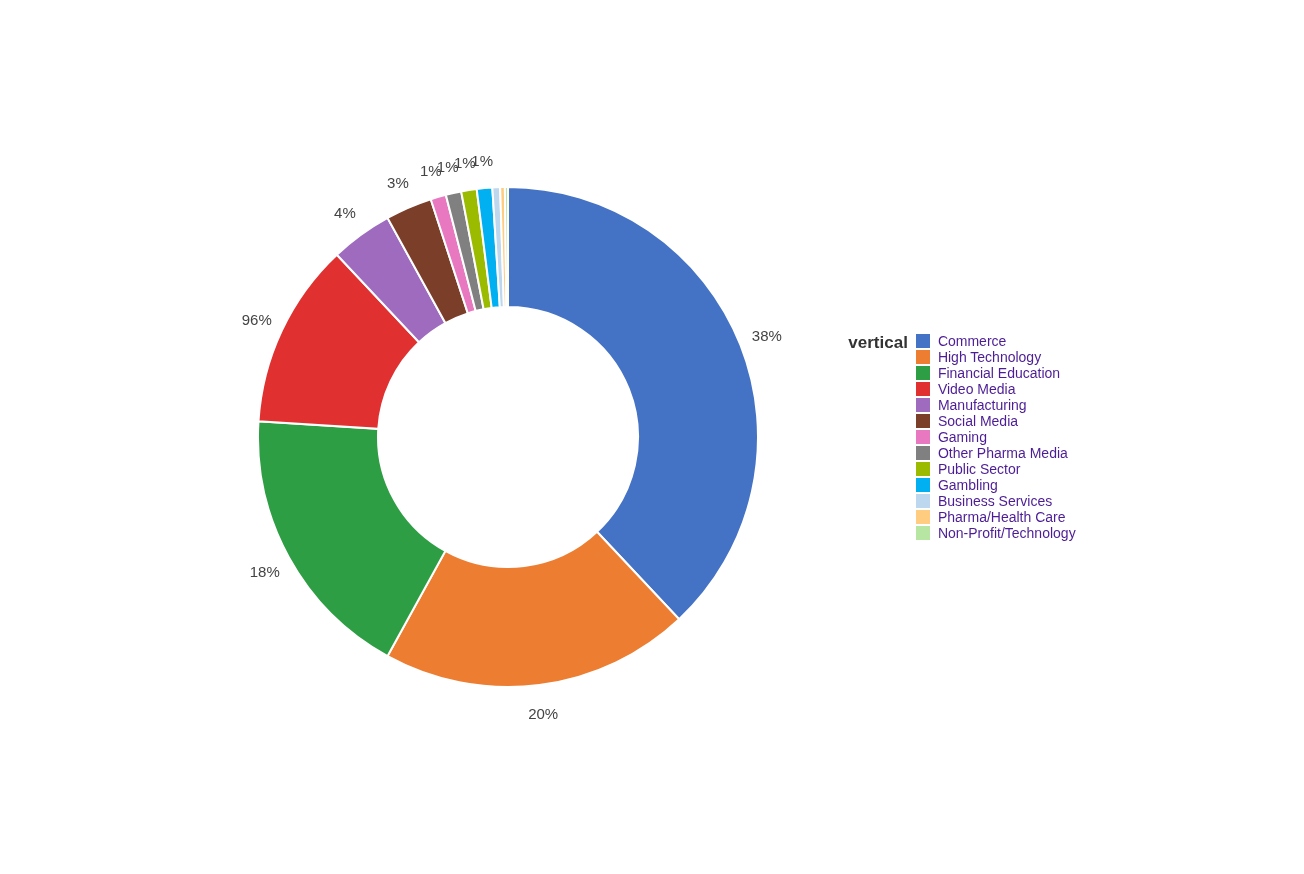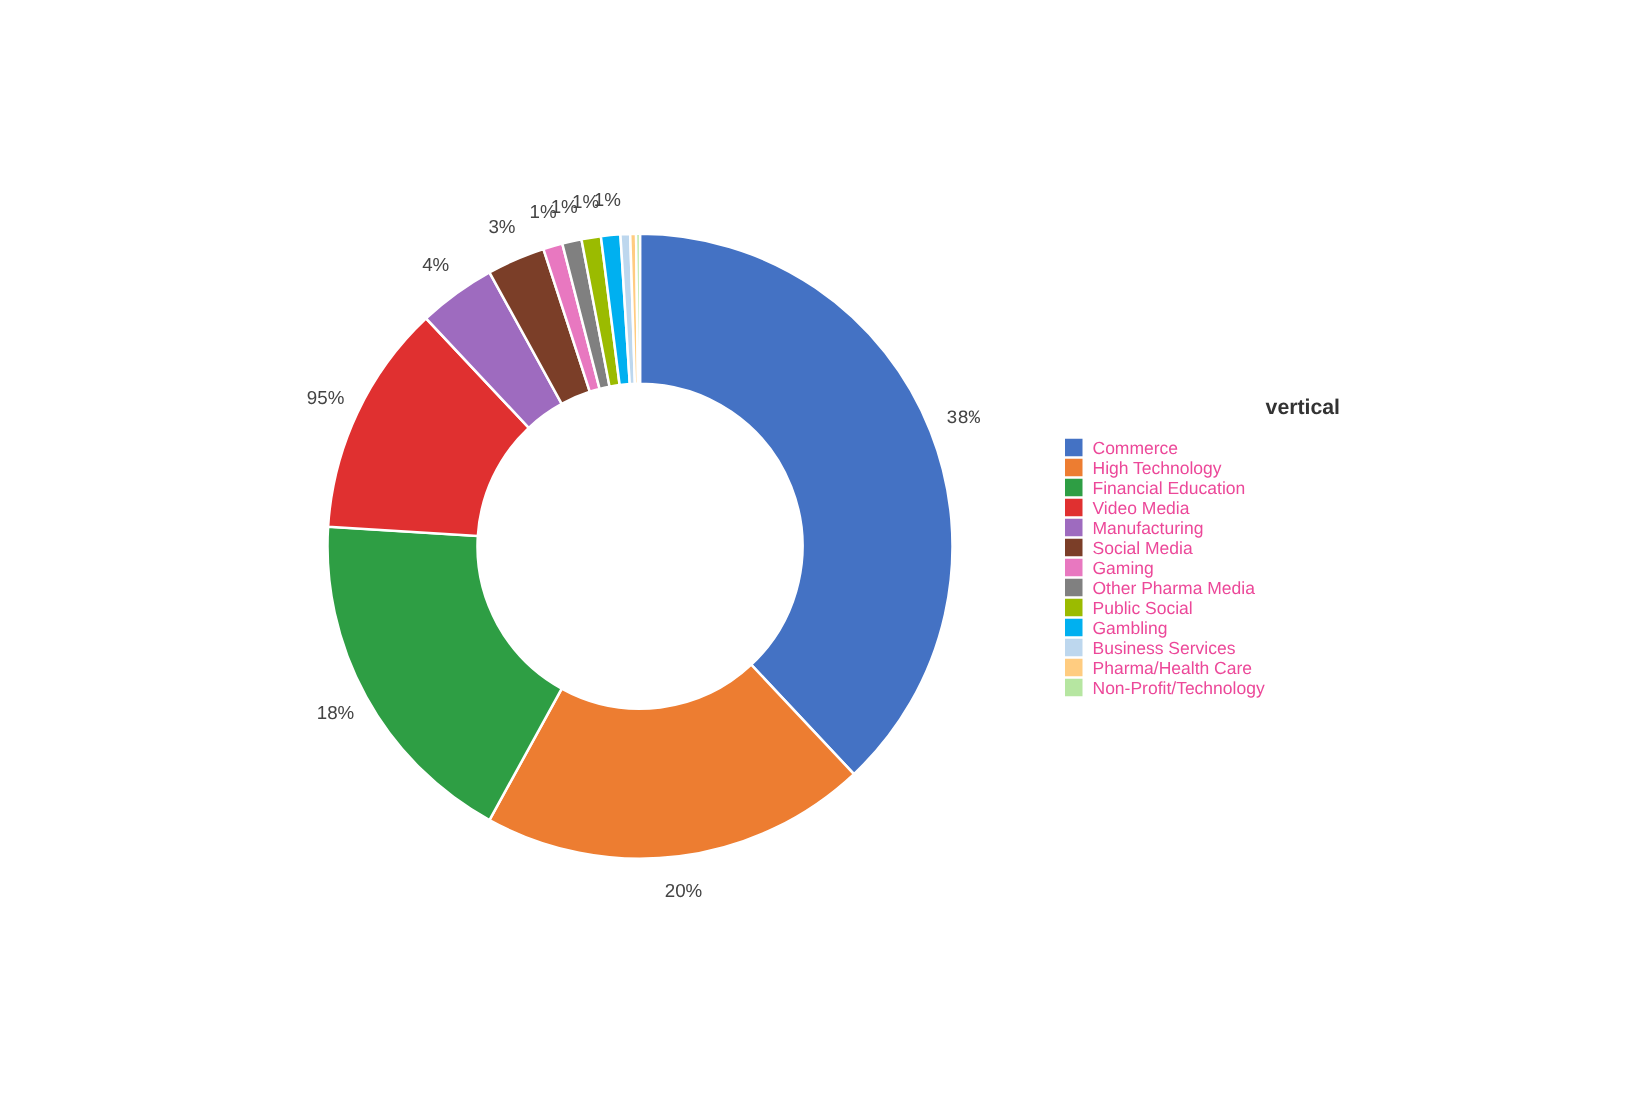--- a/index.html
+++ b/index.html
@@ -38,44 +38,43 @@
       pointer-events: none;
     }
     .pct-label {
       position: absolute;
       font-size: 15px;
       color: #444;
       font-weight: 500;
     }
     .legend {
       display: flex;
-      flex-direction: column;
+      flex-direction: row;
       gap: 8px;
       min-width: 220px;
-      text-align: right;
     }
     .legend-title {
       font-size: 17px;
       font-weight: bold;
       color: #333;
       margin-bottom: 6px;
     }
     .legend-item {
       display: flex;
       align-items: center;
       gap: 8px;
     }
     .legend-swatch {
       width: 14px;
       height: 14px;
       flex-shrink: 0;
     }
     .legend-label {
       font-size: 14px;
-      color: #ec4899;
+      color: #4c1d95;
     }
   </style>
 </head>
 <body>
 
 <div class="chart-container">
   <div class="donut-wrapper">
     <svg id="donut-svg" viewBox="0 0 560 560" xmlns="http://www.w3.org/2000/svg">
         <path d="M 280 30 A 250 250 0 0 1 451.1367764821722 462.24215685535285 L 368.99112377072953 374.7659215647835 A 130 130 0 0 0 280 150 Z" fill="#4472C4" stroke="#fff" stroke-width="2"></path>
         <path d="M 451.1367764821722 462.24215685535285 A 250 250 0 0 1 159.56158147457114 499.07667001096587 L 217.372022366777 393.91986840570223 A 130 130 0 0 0 368.99112377072953 374.7659215647835 Z" fill="#ED7D31" stroke="#fff" stroke-width="2"></path>
@@ -85,24 +84,24 @@
         <path d="M 159.56158147457097 60.923329989034215 A 250 250 0 0 1 202.7457514062631 42.23587092621162 L 239.8277907312568 156.36265288163003 A 130 130 0 0 0 217.37202236677692 166.0801315942978 Z" fill="#7B3E28" stroke="#fff" stroke-width="2"></path>
         <path d="M 202.7457514062631 42.23587092621162 A 250 250 0 0 1 217.8275282087864 37.854209717842195 L 247.67031466856892 154.08418905327795 A 130 130 0 0 0 239.8277907312568 156.36265288163003 Z" fill="#E878C0" stroke="#fff" stroke-width="2"></path>
         <path d="M 217.8275282087864 37.854209717842195 A 250 250 0 0 1 233.15467135356906 34.42818731782779 L 255.64042910385592 152.30265740527045 A 130 130 0 0 0 247.67031466856892 154.08418905327795 Z" fill="#808080" stroke="#fff" stroke-width="2"></path>
         <path d="M 233.15467135356906 34.42818731782779 A 250 250 0 0 1 248.66669160892405 31.97132467138053 L 263.7066796366405 151.02508882911786 A 130 130 0 0 0 255.64042910385592 152.30265740527045 Z" fill="#9BBB00" stroke="#fff" stroke-width="2"></path>
         <path d="M 248.66669160892405 31.97132467138053 A 250 250 0 0 1 264.3023701176719 30.493317892932083 L 271.8372324611894 150.2565253043247 A 130 130 0 0 0 263.7066796366405 151.02508882911786 Z" fill="#00B0F0" stroke="#fff" stroke-width="2"></path>
         <path d="M 264.3023701176719 30.493317892932083 A 250 250 0 0 1 272.14731023046835 30.123359908567096 L 275.91660131984355 150.0641471524549 A 130 130 0 0 0 271.8372324611894 150.2565253043247 Z" fill="#BDD7EE" stroke="#fff" stroke-width="2"></path>
         <path d="M 272.14731023046835 30.123359908567096 A 250 250 0 0 1 276.8584900291622 30.019738949045973 L 278.3664148151644 150.01026425350392 A 130 130 0 0 0 275.91660131984355 150.0641471524549 Z" fill="#FFCC80" stroke="#fff" stroke-width="2"></path>
         <path d="M 276.8584900291622 30.019738949045973 A 250 250 0 0 1 280.0000000000004 30 L 280.0000000000002 150 A 130 130 0 0 0 278.3664148151644 150.01026425350392 Z" fill="#B6E6A1" stroke="#fff" stroke-width="2"></path>
       </svg>
     <div class="label-overlay" id="label-overlay">
-        <div class="pct-label" style="left: 96.1568%; top: 31.7252%; transform: translate(-50%, -50%); font-family: Liberation Mono, monospace;">38%</div>
+        <div class="pct-label" style="left: 96.1568%; top: 31.7252%; transform: translate(-50%, -50%);">38%</div>
         <div class="pct-label" style="left: 56.2219%; top: 99.2514%; transform: translate(-50%, -50%);">20%</div>
         <div class="pct-label" style="left: 6.49763%; top: 73.9156%; transform: translate(-50%, -50%); text-align: center;">18%</div>
-        <div class="pct-label" style="left: 5.0818%; top: 28.8631%; transform: translate(-50%, -50%);">95%</div>
+        <div class="pct-label" style="left: 5.0818%; top: 28.8631%; transform: translate(-50%, -50%);">96%</div>
         <div class="pct-label" style="left: 20.8207%; top: 9.83808%; transform: translate(-50%, -50%);">4%</div>
         <div class="pct-label" style="left: 30.2844%; top: 4.44004%; transform: translate(-50%, -50%);">3%</div>
         <div class="pct-label" style="left: 36.1501%; top: 2.32828%; transform: translate(-50%, -50%);">1%</div>
         <div class="pct-label" style="left: 39.1707%; top: 1.5527%; transform: translate(-50%, -50%);">1%</div>
         <div class="pct-label" style="left: 42.2341%; top: 0.968329%; transform: translate(-50%, -50%);">1%</div>
         <div class="pct-label" style="left: 45.3282%; top: 0.57746%; transform: translate(-50%, -50%);">1%</div>
       </div>
   </div>
 
   <div class="legend">
@@ -135,21 +134,21 @@
         <div class="legend-item">
     <div class="legend-swatch" style="background:#E878C0;"></div>
     <span class="legend-label">Gaming</span>
   </div>
         <div class="legend-item">
     <div class="legend-swatch" style="background:#808080;"></div>
     <span class="legend-label">Other Pharma Media</span>
   </div>
         <div class="legend-item">
     <div class="legend-swatch" style="background:#9BBB00;"></div>
-    <span class="legend-label">Public Social</span>
+    <span class="legend-label">Public Sector</span>
   </div>
         <div class="legend-item">
     <div class="legend-swatch" style="background:#00B0F0;"></div>
     <span class="legend-label">Gambling</span>
   </div>
         <div class="legend-item">
     <div class="legend-swatch" style="background:#BDD7EE;"></div>
     <span class="legend-label">Business Services</span>
   </div>
         <div class="legend-item">

